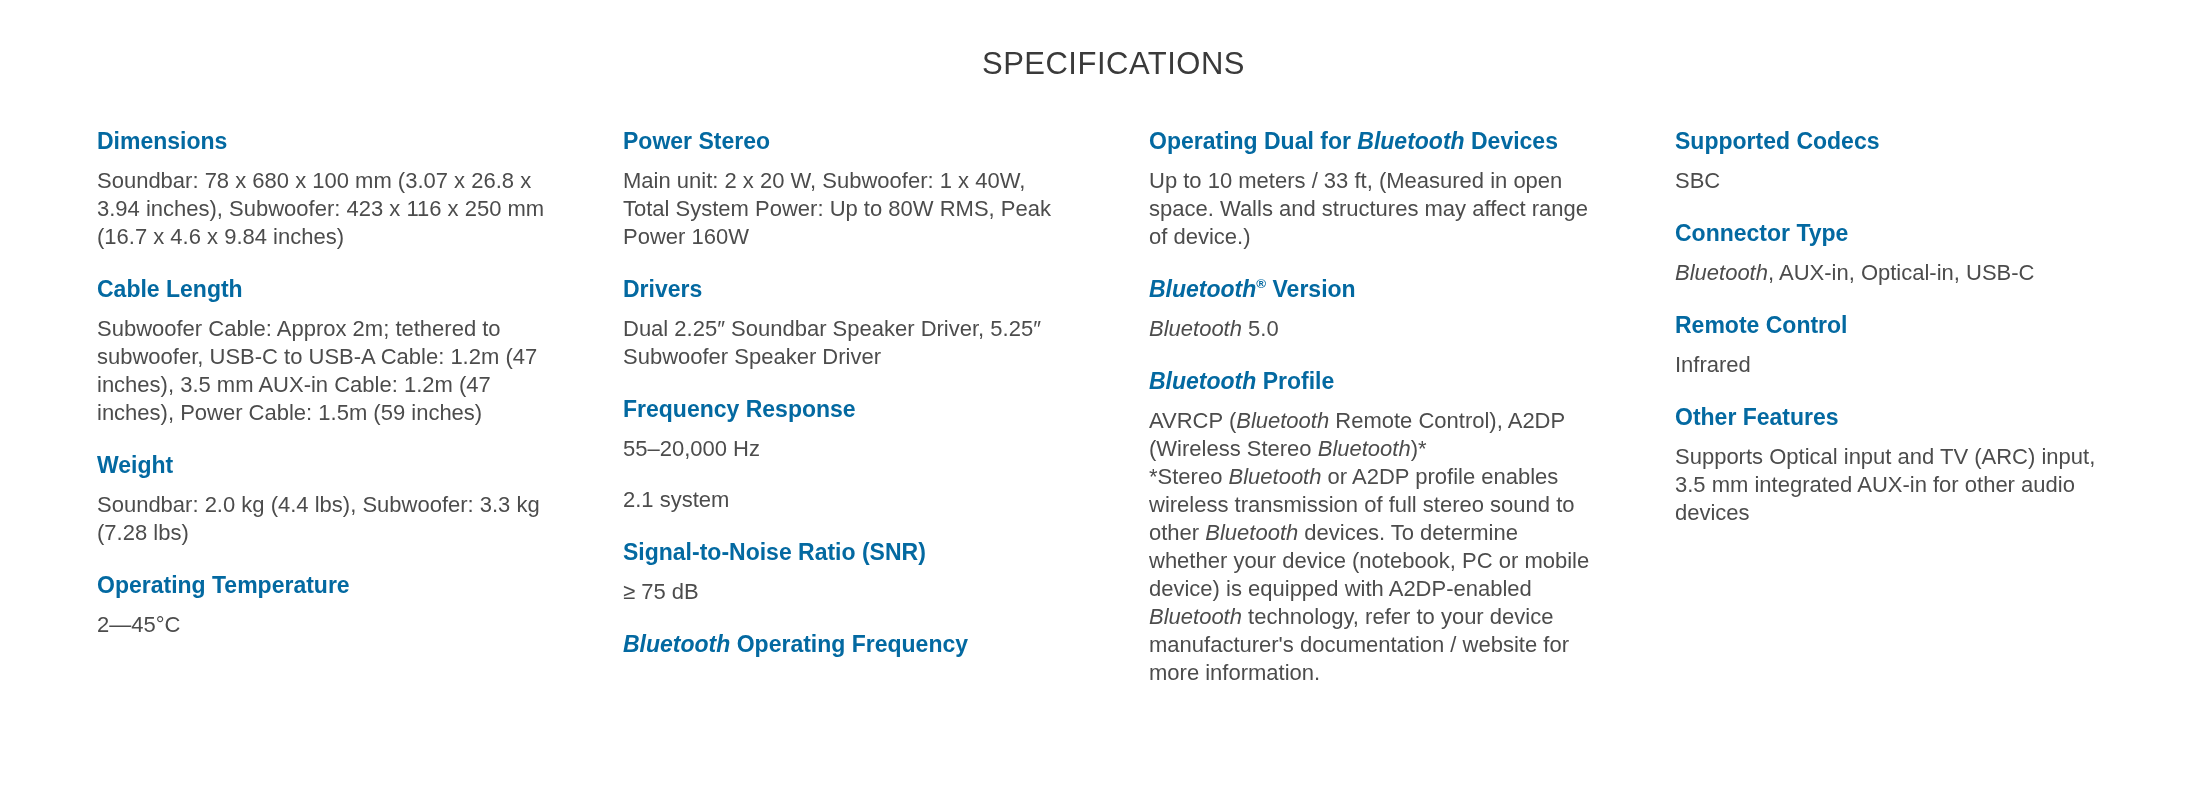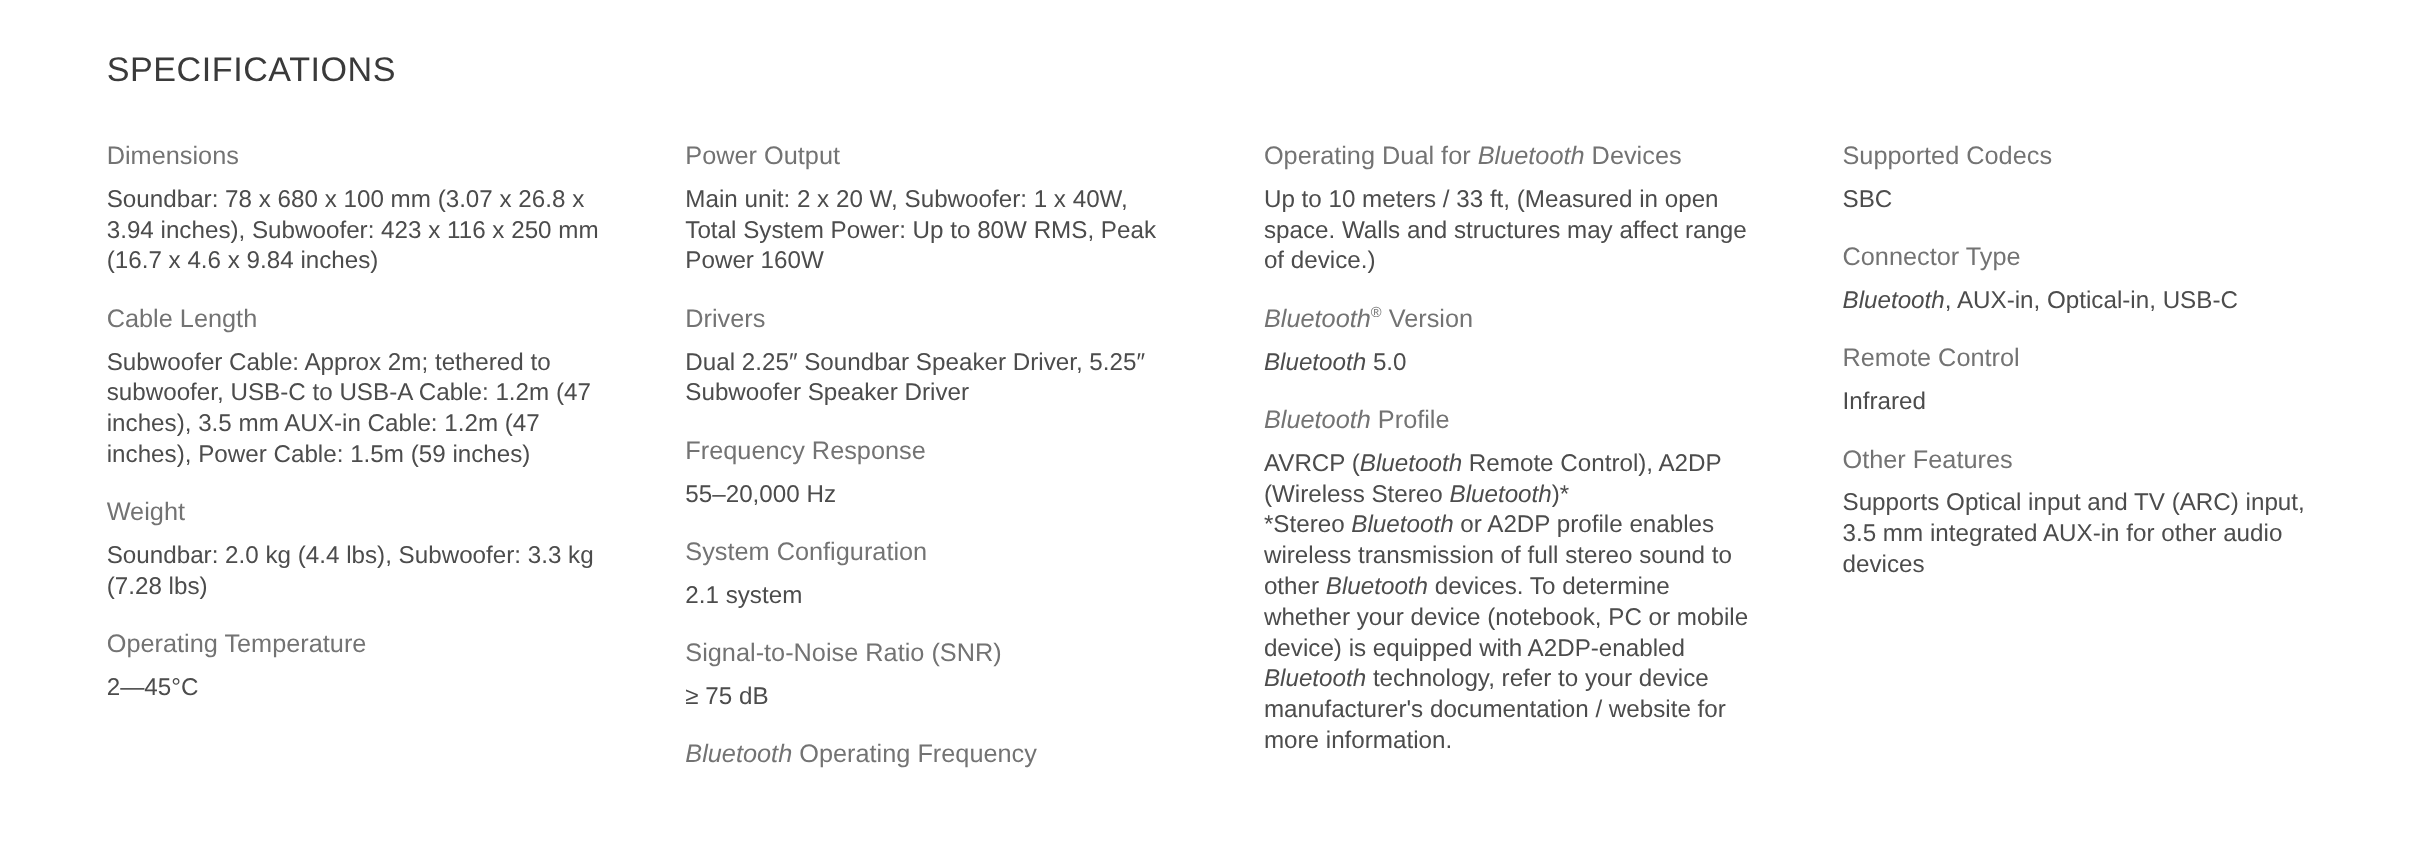--- a/index.html
+++ b/index.html
@@ -12,34 +12,35 @@
   }
   .page {
     padding: 46px 70px 0 97px;
   }
   .page-title {
     font-size: 31px;
     font-weight: 400;
     color: #3a3a3a;
     letter-spacing: 0.5px;
     margin-bottom: 44px;
+    text-align: center;
   }
   .spec-grid {
     display: grid;
     grid-template-columns: repeat(4, 452px);
     column-gap: 74px;
     align-items: start;
   }
   .spec-item + .spec-item {
     margin-top: 23px;
   }
   .spec-label {
     font-size: 23px;
-    font-weight: 400;
-    color: #737373;
+    font-weight: 700;
+    color: #0369a1;
     line-height: 30px;
     margin-bottom: 11px;
   }
   .spec-value {
     font-size: 22px;
     font-weight: 400;
     color: #4c4c4c;
     line-height: 28px;
   }
   em { font-style: italic; }
@@ -68,33 +69,32 @@
           <h3 class="spec-label"><span>Weight</span></h3>
           <p class="spec-value"><span>Soundbar: 2.0 kg (4.4 lbs), Subwoofer: 3.3 kg (7.28 lbs)</span></p>
         </div>
         <div class="spec-item">
           <h3 class="spec-label"><span>Operating Temperature</span></h3>
           <p class="spec-value"><span>2—45°C</span></p>
         </div>
       </div>
       <div class="spec-col">
         <div class="spec-item">
-          <h3 class="spec-label"><span>Power Output</span></h3>
+          <h3 class="spec-label"><span>Power Stereo</span></h3>
           <p class="spec-value"><span>Main unit: 2 x 20 W, Subwoofer: 1 x 40W, Total System Power: Up to 80W RMS, Peak Power 160W</span></p>
         </div>
         <div class="spec-item">
           <h3 class="spec-label"><span>Drivers</span></h3>
           <p class="spec-value"><span>Dual 2.25″ Soundbar Speaker Driver, 5.25″ Subwoofer Speaker Driver</span></p>
         </div>
         <div class="spec-item">
           <h3 class="spec-label"><span>Frequency Response</span></h3>
           <p class="spec-value"><span>55–20,000 Hz</span></p>
         </div>
         <div class="spec-item">
-          <h3 class="spec-label"><span>System Configuration</span></h3>
           <p class="spec-value"><span>2.1 system</span></p>
         </div>
         <div class="spec-item">
           <h3 class="spec-label"><span>Signal-to-Noise Ratio (SNR)</span></h3>
           <p class="spec-value"><span>≥ 75 dB</span></p>
         </div>
         <div class="spec-item">
           <h3 class="spec-label"><em>Bluetooth</em><span> Operating Frequency</span></h3>
         </div>
       </div>

